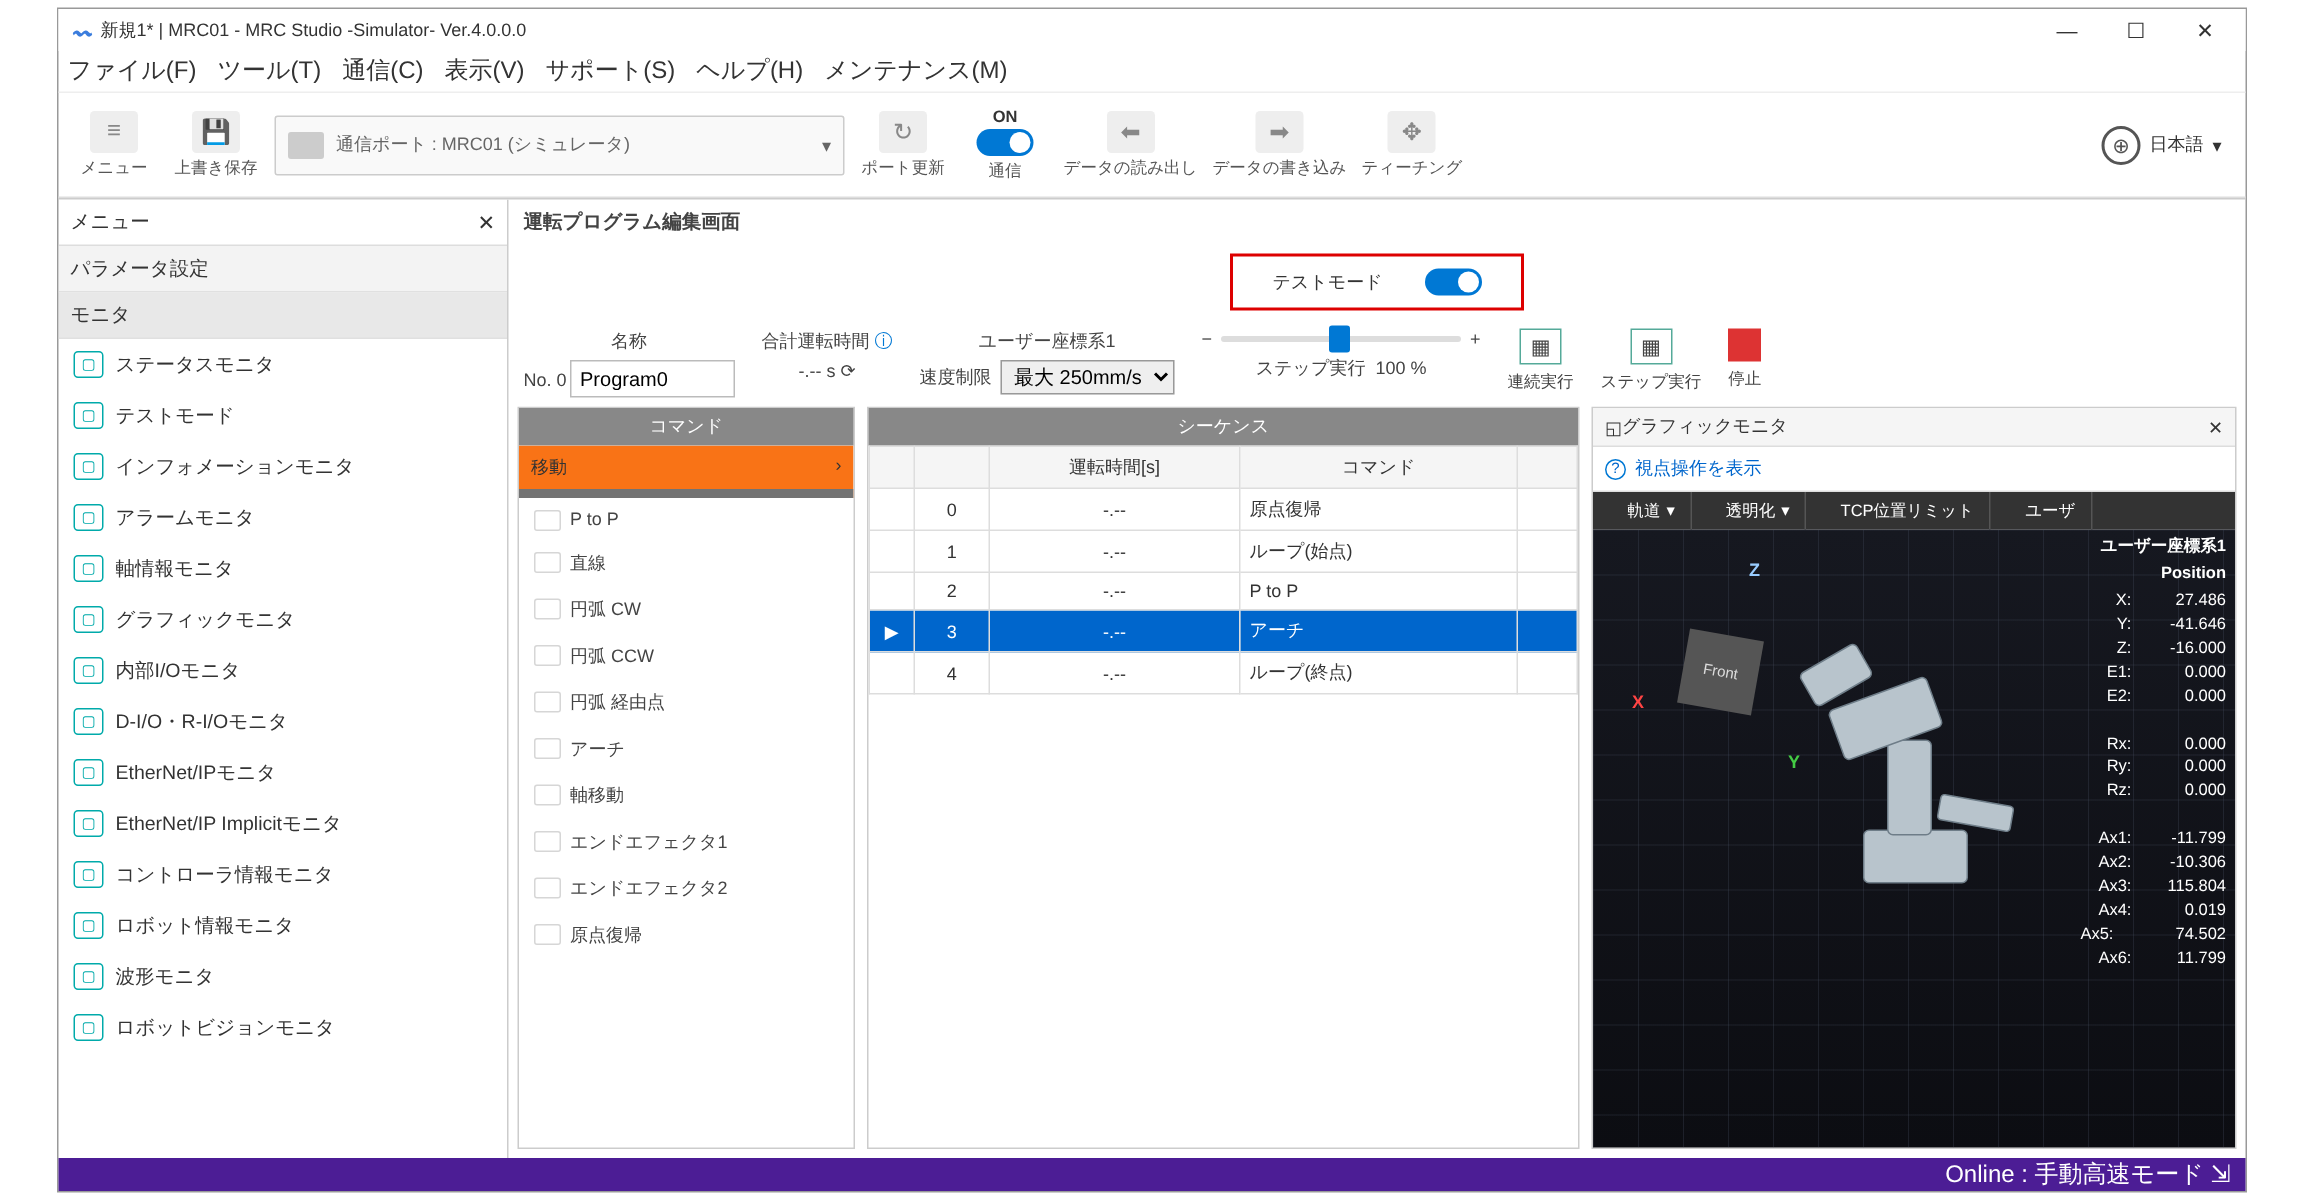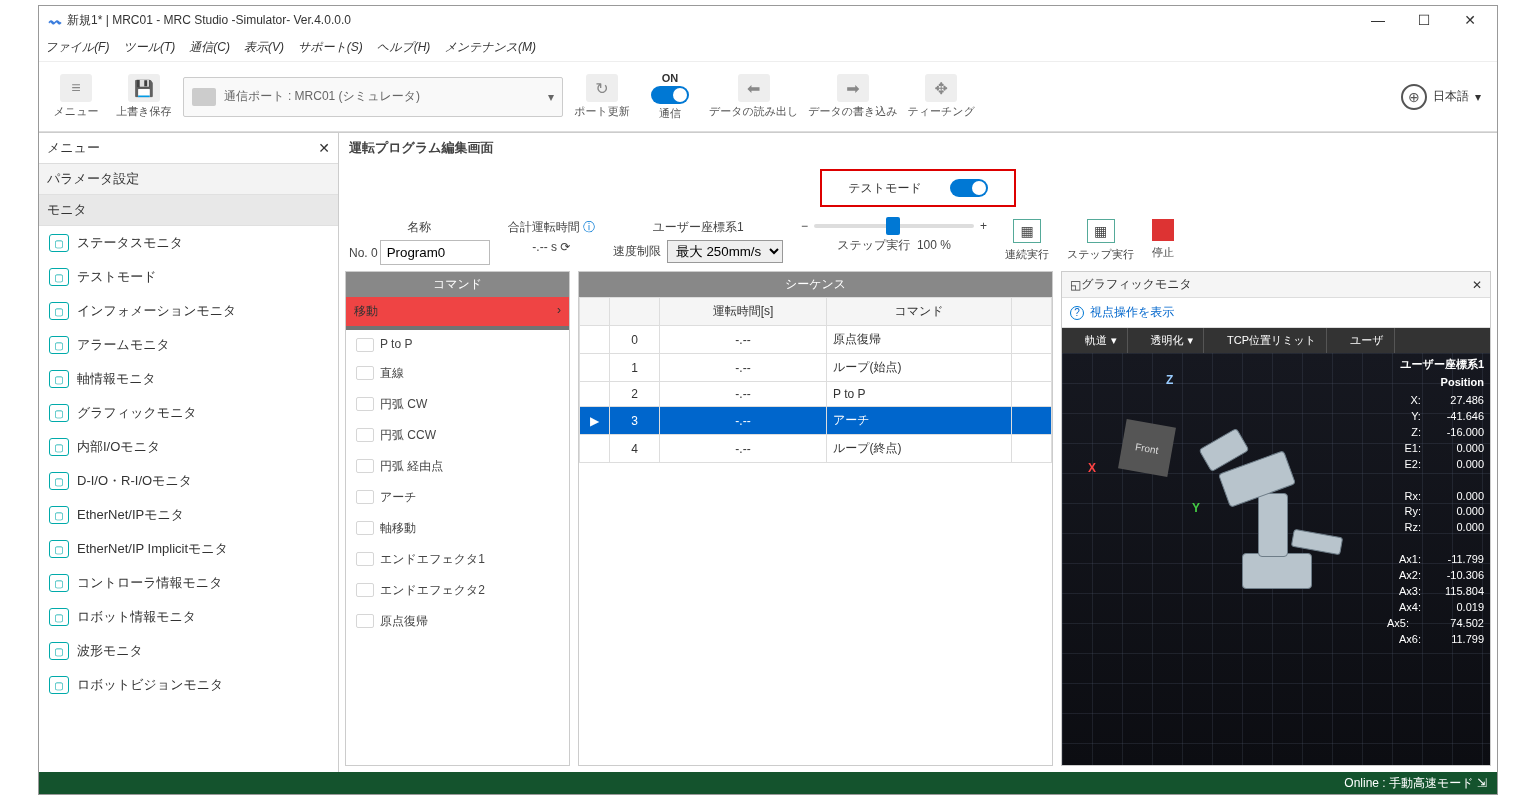--- a/index.html
+++ b/index.html
@@ -4,21 +4,21 @@
 <style>
 * { margin: 0; padding: 0; box-sizing: border-box; font-family: "Meiryo UI", "MS PGothic", sans-serif; }
 body { background: #fff; font-size: 12px; color: #333; overflow: hidden; }
 .window { width: 1460px; height: 790px; border: 1px solid #999; display: flex; flex-direction: column; margin: 5px auto; background: #fff; }
 .titlebar { height: 28px; display:flex; align-items:center; padding: 0 4px; background:#fff; }
 .app-icon { color:#3b7ddd; font-weight:bold; margin:0 6px; }
 .title { flex:1; font-size:12px; }
 .win-btns { display:flex; }
 .win-btn { width:46px; height:28px; display:flex; align-items:center; justify-content:center; font-size:14px; }
 .menubar { height:28px; display:flex; align-items:center; padding:0 6px; gap:14px; border-bottom:1px solid #eee; }
-.menubar span { font-size:12px;font-style:italic; }
+.menubar span { font-size:16px; }
 .toolbar { height:70px; display:flex; align-items:center; padding:4px 8px; border-bottom:1px solid #ddd; gap:10px; }
 .tb-item { display:flex; flex-direction:column; align-items:center; justify-content:center; min-width:58px; gap:2px; font-size:11px; color:#555; }
 .tb-icon { width:32px; height:28px; background:#eee; border-radius:3px; display:flex; align-items:center; justify-content:center; color:#888; font-size:16px; }
 .port-box { flex:0 0 380px; height:40px; border:1px solid #ccc; border-radius:2px; display:flex; align-items:center; padding:0 8px; color:#666; background:#f9f9f9; }
 .port-icon { width:24px; height:18px; background:#ccc; margin-right:8px; border-radius:2px; }
 .toggle { width:38px; height:18px; background:#0078d4; border-radius:9px; position:relative; }
 .toggle::after { content:""; width:14px; height:14px; background:#fff; border-radius:50%; position:absolute; right:2px; top:2px; }
 .on-label { font-size:11px; font-weight:bold; color:#333; }
 .lang { display:flex; align-items:center; gap:6px; margin-left:auto; margin-right:8px; }
 .globe { width:26px; height:26px; border:2px solid #555; border-radius:50%; display:flex; align-items:center; justify-content:center; font-size:14px; color:#555; }
@@ -46,21 +46,21 @@
 .action-btn { display:flex; flex-direction:column; align-items:center; gap:4px; font-size:11px; }
 .action-ico { width:28px; height:24px; border:1.5px solid #5a9; display:flex; align-items:center; justify-content:center; font-size:14px; }
 .stop-ico { width:22px; height:22px; background:#d33; }
 .panels { flex:1; display:flex; gap:8px; padding:0 6px 6px 6px; overflow:hidden; }
 .panel { border:1px solid #ccc; display:flex; flex-direction:column; }
 .panel-head { background:#888; color:#fff; text-align:center; padding:4px; font-size:12px; }
 .p-cmd { width:225px; }
 .p-seq { flex:1; }
 .p-gfx { width:430px; display:flex; flex-direction:column; }
 .cmd-body { flex:1; overflow-y:auto; position:relative; }
-.cmd-cat { background:#ef4444; padding:6px 8px; font-size:12px; display:flex; justify-content:space-between; border-bottom:4px solid #737373; }
+.cmd-cat { background:#f97316; padding:6px 8px; font-size:12px; display:flex; justify-content:space-between; border-bottom:6px solid #737373; }
 .cmd-item { padding:7px 10px 7px 34px; font-size:12px; color:#444; position:relative; }
 .cmd-item::before { content:""; position:absolute; left:10px; top:8px; width:16px; height:12px; border:1px solid #bbb; border-radius:2px; opacity:.6; }
 .seq-body { flex:1; overflow:auto; }
 .seq-body table { width:100%; border-collapse:collapse; font-size:12px; }
 .seq-body th, .seq-body td { border:1px solid #ddd; padding:5px 6px; text-align:center; }
 .seq-body th { background:#f5f5f5; font-weight:normal; }
 .seq-body td.lbl { text-align:left; }
 .seq-body tr.sel td { background:#0066cc; color:#fff; }
 .gfx-title { display:flex; align-items:center; padding:4px 8px; background:#f5f5f5; border-bottom:1px solid #ddd; font-size:12px; }
 .gfx-title .x { margin-left:auto; }
@@ -71,21 +71,21 @@
 .grid { position:absolute; inset:0; background-image:
  linear-gradient(rgba(80,90,110,.25) 1px, transparent 1px),
  linear-gradient(90deg, rgba(80,90,110,.25) 1px, transparent 1px);
  background-size:30px 30px; }
 .cube { position:absolute; left:60px; top:70px; width:50px; height:50px; background:#555; transform:rotate(10deg); display:flex; align-items:center; justify-content:center; color:#ddd; font-size:10px; }
 .axis-lbl { position:absolute; color:#eee; font-size:12px; font-weight:bold; }
 .robot { position:absolute; left:140px; top:60px; width:140px; height:180px; }
 .robot .seg { position:absolute; background:#b8c4cc; border:1px solid #6e7d88; }
 .info { position:absolute; right:6px; top:4px; color:#fff; font-size:11px; text-align:right; line-height:1.45; }
 .info .hdr { color:#fff; font-weight:bold; margin-bottom:2px; }
-.status { height:22px; background:#14532d; color:#fff; display:flex; align-items:center; justify-content:flex-end; padding:0 10px; font-size:12px; }
+.status { height:22px; background:#4c1d95; color:#fff; display:flex; align-items:center; justify-content:flex-end; padding:0 10px; font-size:16px; }
 </style>
 </head>
 <body>
 
 <div class="window">
   <div class="titlebar">
     <span class="app-icon">〰</span>
     <span class="title">新規1* | MRC01 - MRC Studio -Simulator- Ver.4.0.0.0</span>
     <div class="win-btns">
       <div class="win-btn">—</div>

